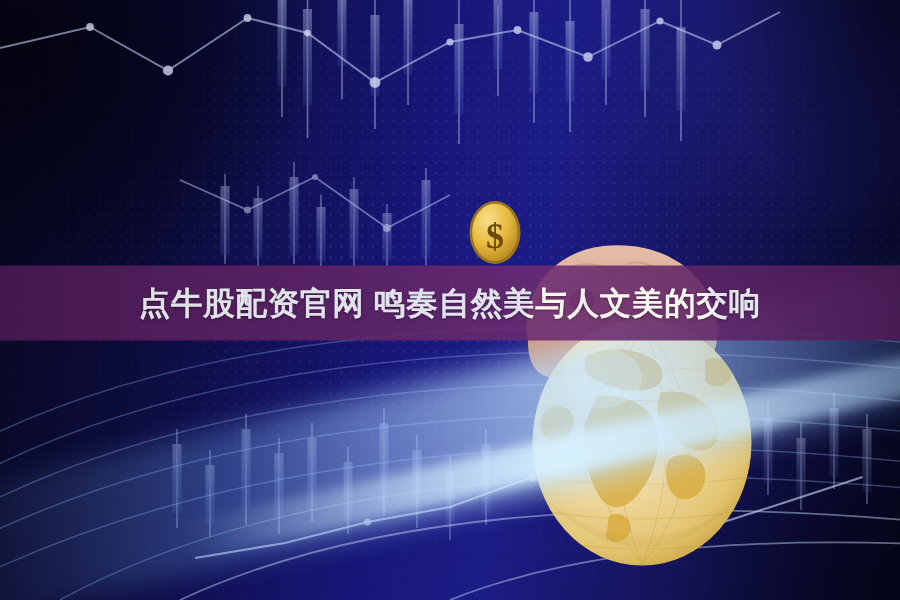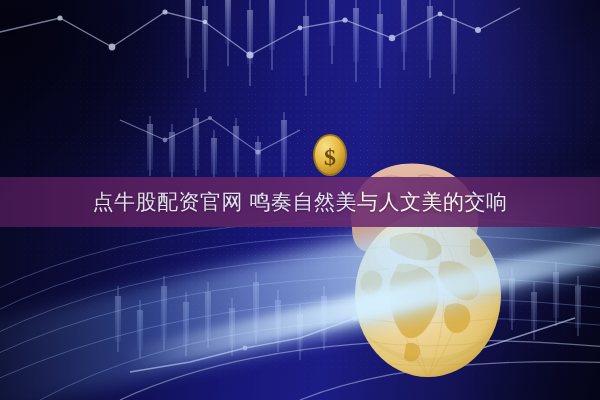--- a/index.html
+++ b/index.html
@@ -67,21 +67,21 @@
     position:absolute;
     left:0; top:177px;
     width:600px; height:50px;
     background:linear-gradient(90deg, #4b1a55 0%, #5c2160 22%, #632566 42%, #6d2d72 62%, #5e2364 82%, #4d1b56 100%);
     opacity:0.88;
     display:flex; align-items:center; justify-content:center;
   }
   .band-title {
     color:#ffffff;
     font-size:21px;
-    font-weight:normal;
+    font-weight:bold;
     letter-spacing:0.5px;
     white-space:nowrap;
     text-shadow:0 1px 2px rgba(0,0,0,0.45);
   }
   svg.vec { position:absolute; inset:0; width:600px; height:400px; }
 </style>
 </head>
 <body>
 
 <div id="banner">

